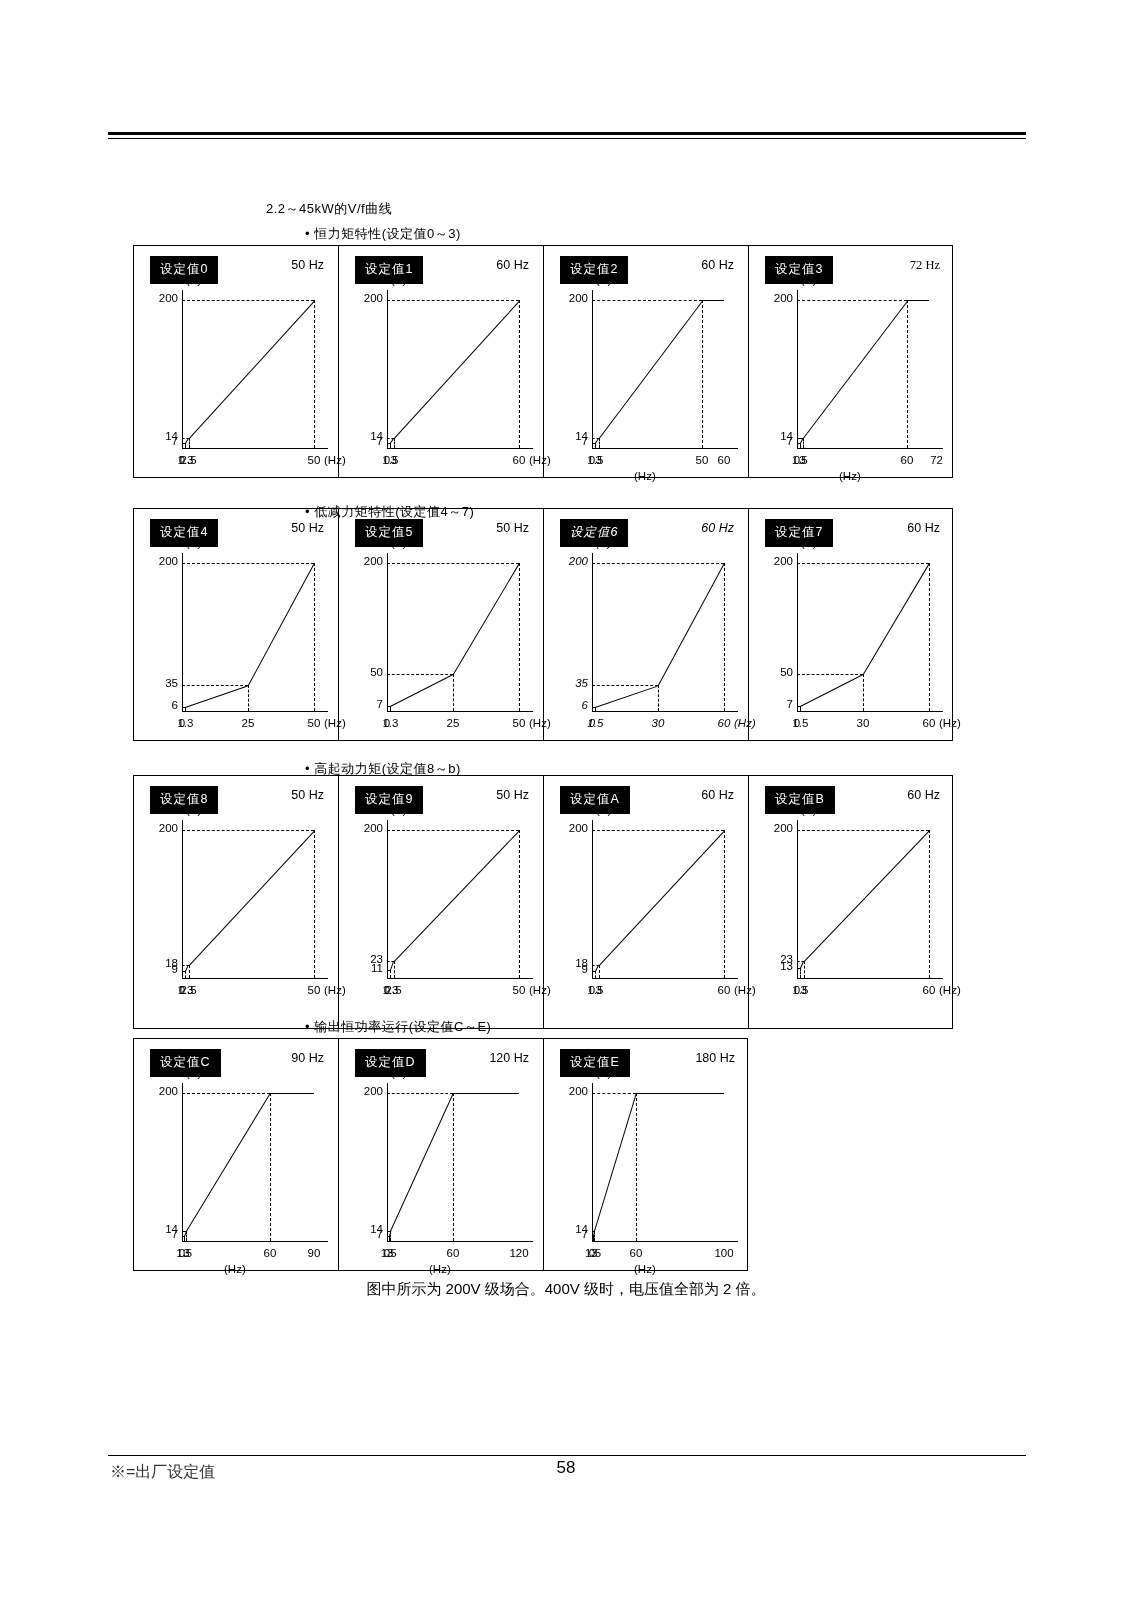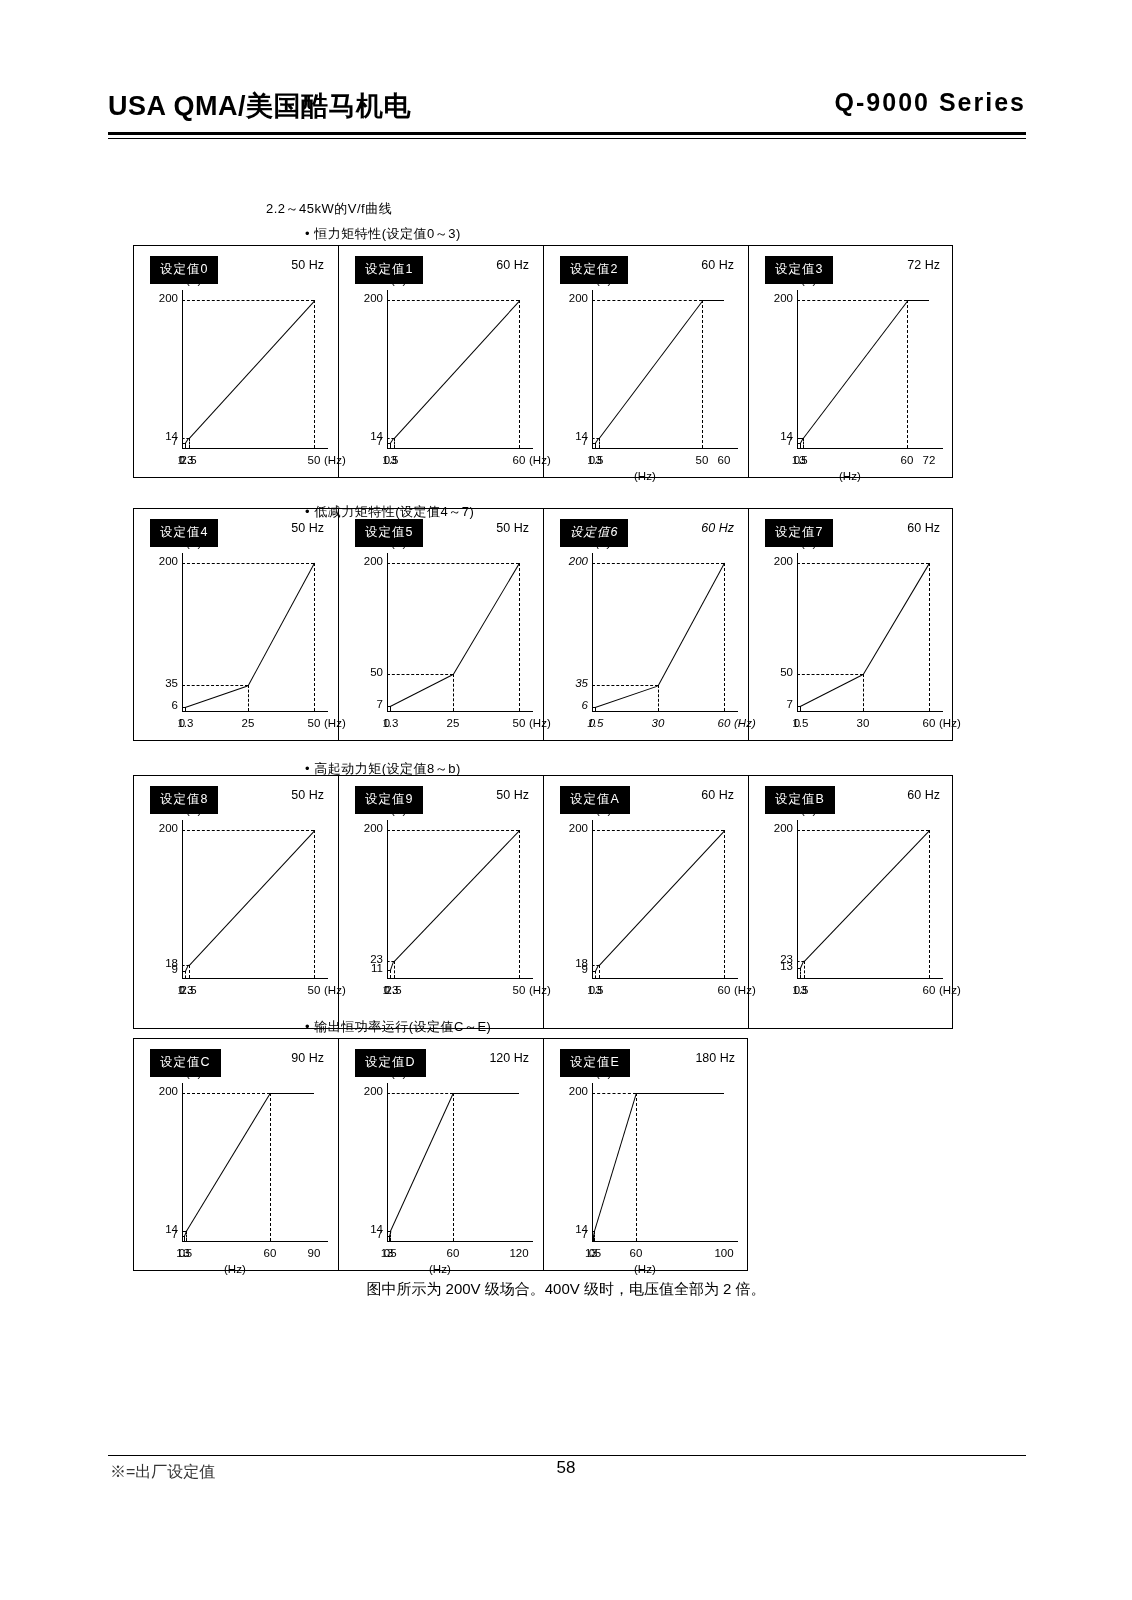--- a/index.html
+++ b/index.html
@@ -42,24 +42,20 @@
   .note{position:absolute;left:0;top:1280px;width:1132px;text-align:center;font-size:15px;}
   .footrule{position:absolute;left:108px;top:1455px;width:918px;height:1px;background:#000;}
   .foot-left{position:absolute;left:110px;top:1462px;font-size:16px;color:#333;}
   .pageno{position:absolute;left:0;top:1458px;width:1132px;text-align:center;font-size:17px;}
 </style>
 </head>
 <body>
 
 <div class="page">
 
-  <div class="header">
-    <div class="brand"><span>USA QMA/</span><span class="cn">美国酷马机电</span></div>
-    <div class="series">Q-9000  Series</div>
-  </div>
   <div class="rule1"></div>
   <div class="rule2"></div>
 
   <div class="sec-title">2.2～45kW的V/f曲线</div>
 
   <div class="grp-title" style="left:305px;top:225px;">•  恒力矩特性(设定值0～3)</div>
   <div class="grp-title" style="left:305px;top:503px;">•  低减力矩特性(设定值4～7)</div>
   <div class="grp-title" style="left:305px;top:760px;">•  高起动力矩(设定值8～b)</div>
   <div class="grp-title" style="left:305px;top:1018px;">•  输出恒功率运行(设定值C～E)</div>
 
@@ -134,42 +130,42 @@
           <div class="axis-v" style="left: 48px; top: 196.82px; height: 5.18px;"></div>
           <div class="tick" style="left: 34px; top: 208px; width: 28px; text-align: center;">0</div>
           <div class="tick" style="left: 37.3px; top: 208px; width: 28px; text-align: center;">1.5</div>
           <div class="tick" style="left: 40.6px; top: 208px; width: 28px; text-align: center;">3</div>
           <div class="tick" style="left: 144px; top: 208px; width: 28px; text-align: center;">50</div>
           <div class="tick" style="left: 166px; top: 208px; width: 28px; text-align: center;">60</div>
           <div class="unit" style="left: 90px; top: 224px;">(Hz)</div>
         </div>
         <div class="cell last" style="left: 615px; width: 205px;">
           <div class="tag">设定值3</div>
-          <div class="hz" style="right: 14px;">72 Hz</div>
+          <div class="hz" style="right: 14px; font-family: Liberation Serif, serif;">72 Hz</div>
           <div class="axis-v" style="left: 48px; top: 44px; height: 158px;"></div>
           <div class="axis-h" style="left: 48px; top: 202px; width: 146px;"></div>
           <div class="unit" style="left: 52px; top: 28px;">(V)</div>
           <div class="vlabel" style="left: 10px; top: 46px; width: 34px; text-align: right;">200</div>
           <div class="vlabel" style="left: 10px; top: 183.64px; width: 34px; text-align: right;">14</div>
           <div class="vlabel" style="left: 10px; top: 188.82px; width: 34px; text-align: right;">7</div>
           <div class="dash-h" style="left: 48px; top: 54px; width: 110px;"></div>
           <div class="dash-v" style="left: 158px; top: 54px; height: 148px;"></div>
           <div class="dash-h" style="left: 48px; top: 191.64px; width: 5.5px;"></div>
           <div class="dash-v" style="left: 53.5px; top: 191.64px; height: 10.36px;"></div>
           <div class="dash-v" style="left: 50.75px; top: 196.82px; height: 5.18px;"></div>
           <div class="seg" style="left: 48px; top: 196.82px; width: 2.75px; transform: rotate(0deg);"></div>
           <div class="seg" style="left: 50.75px; top: 196.82px; width: 5.86472px; transform: rotate(-62.0367deg);"></div>
           <div class="seg" style="left: 53.5px; top: 191.64px; width: 172.815px; transform: rotate(-52.7933deg);"></div>
           <div class="seg" style="left: 158px; top: 54px; width: 22px; transform: rotate(0deg);"></div>
           <div class="axis-v" style="left: 48px; top: 196.82px; height: 5.18px;"></div>
           <div class="tick" style="left: 34px; top: 208px; width: 28px; text-align: center;">0</div>
           <div class="tick" style="left: 36.75px; top: 208px; width: 28px; text-align: center;">1.5</div>
           <div class="tick" style="left: 39.5px; top: 208px; width: 28px; text-align: center;">3</div>
           <div class="tick" style="left: 144px; top: 208px; width: 28px; text-align: center;">60</div>
-          <div class="tick" style="left: 166px; top: 208px; width: 28px; text-align: center;">72</div>
+          <div class="tick" style="left: 166px; top: 208px; width: 28px; text-align: right;">72</div>
           <div class="unit" style="left: 90px; top: 224px;">(Hz)</div>
         </div>
       </div>
       <div class="band" style="left: 133px; top: 508px; width: 820px; height: 233px;">
         <div class="cell" style="left: 0px; width: 205px;">
           <div class="tag">设定值4</div>
           <div class="hz" style="right: 14px;">50 Hz</div>
           <div class="axis-v" style="left: 48px; top: 44px; height: 158px;"></div>
           <div class="axis-h" style="left: 48px; top: 202px; width: 146px;"></div>
           <div class="unit" style="left: 52px; top: 28px;">(V)</div>

